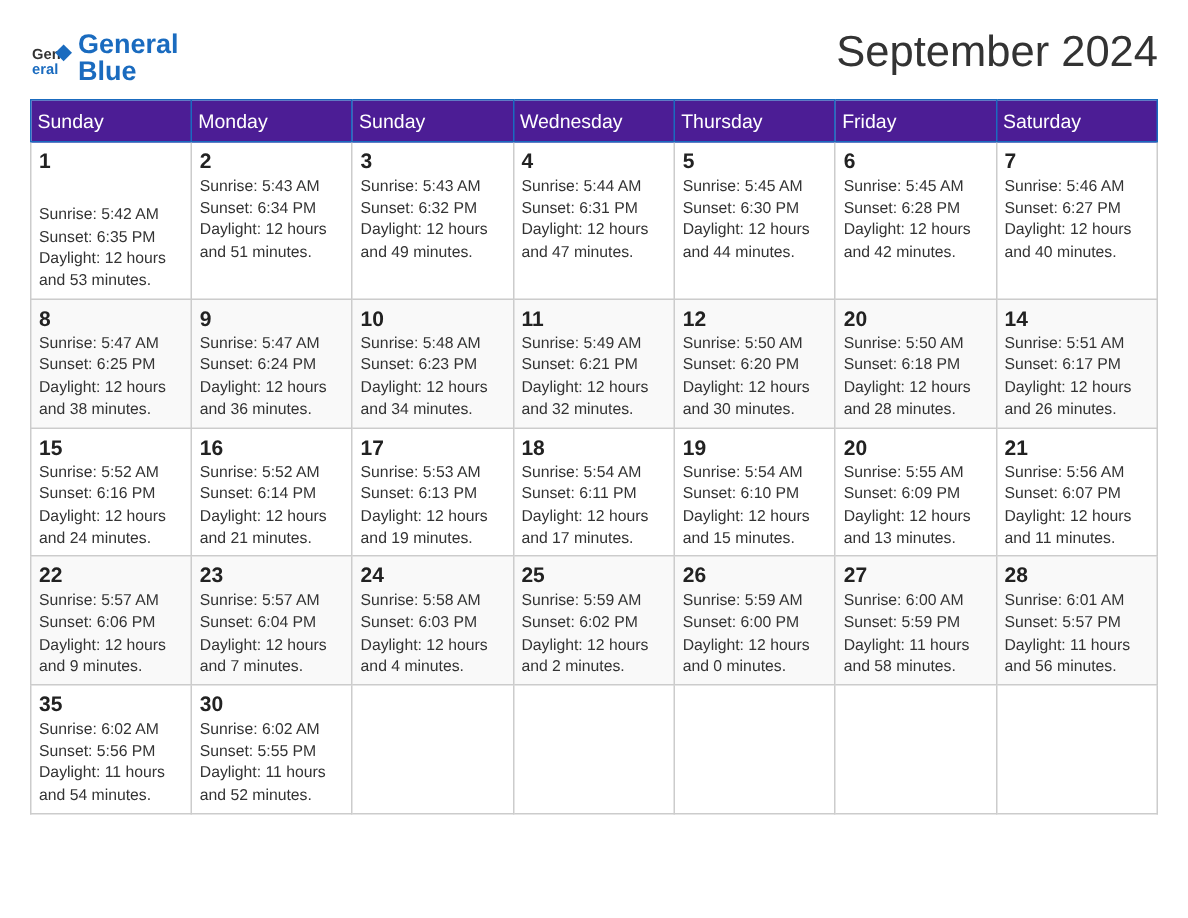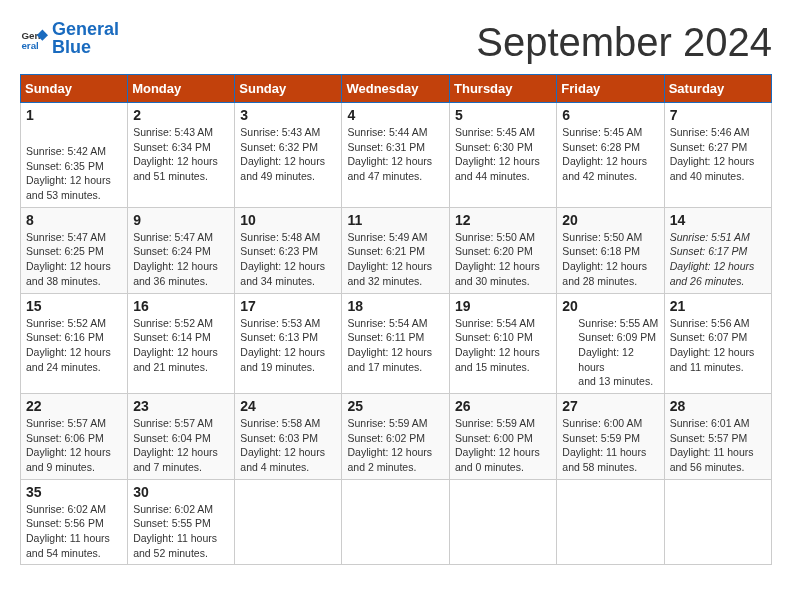--- a/index.html
+++ b/index.html
@@ -27,41 +27,41 @@
       color: #333;
       line-height: 1;
     }
     .logo-text span { color: #1a6bbf; }
     .logo-icon {
       width: 28px;
       height: 28px;
     }
     .title-area { text-align: right; }
     .month-title {
-      font-size: 40px;
+      font-size: 29px;
       font-weight: normal;
       color: #333;
       line-height: 1.1;
     }
     .location-title {
       font-size: 16px;
       color: #555;
     }
     table {
       width: 100%;
       border-collapse: collapse;
       font-size: 11px;
     }
     thead th {
-      background: #c2410c;
+      background: #4c1d95;
       color: #fff;
       padding: 6px 4px;
       text-align: left;
       font-size: 13px;
-      font-weight: bold;
+      font-weight: normal;
       border: 1px solid #1a6bbf;
     }
     tbody td {
       border: 1px solid #ccc;
       vertical-align: top;
       padding: 4px 5px;
       width: 108px;
       min-height: 80px;
     }
     .day-num {
@@ -204,21 +204,21 @@
         </td>
         <td>
           <span class="day-num">20</span>
           <div class="day-info" style="white-space: pre-line;">Sunrise: 5:50 AM
 Sunset: 6:18 PM
 Daylight: 12 hours
 and 28 minutes.</div>
         </td>
         <td>
           <span class="day-num">14</span>
-          <div class="day-info" style="white-space: pre-line; font-style: italic;">Sunrise: 5:51 AM
+          <div class="day-info" style="white-space: pre-line;">Sunrise: 5:51 AM
 Sunset: 6:17 PM
 Daylight: 12 hours
 and 26 minutes.</div>
         </td>
       </tr>
       <tr>
         <td>
           <span class="day-num">15</span>
           <div class="day-info" style="white-space: pre-line;">Sunrise: 5:52 AM
 Sunset: 6:16 PM
@@ -248,21 +248,21 @@
         </td>
         <td>
           <span class="day-num">19</span>
           <div class="day-info" style="white-space: pre-line;">Sunrise: 5:54 AM
 Sunset: 6:10 PM
 Daylight: 12 hours
 and 15 minutes.</div>
         </td>
         <td>
           <span class="day-num">20</span>
-          <div class="day-info" style="white-space: pre-line; margin-left: 16px;">Sunrise: 5:55 AM
+          <div class="day-info" style="white-space: pre-line;">Sunrise: 5:55 AM
 Sunset: 6:09 PM
 Daylight: 12 hours
 and 13 minutes.</div>
         </td>
         <td>
           <span class="day-num">21</span>
           <div class="day-info" style="white-space: pre-line;">Sunrise: 5:56 AM
 Sunset: 6:07 PM
 Daylight: 12 hours
 and 11 minutes.</div>

